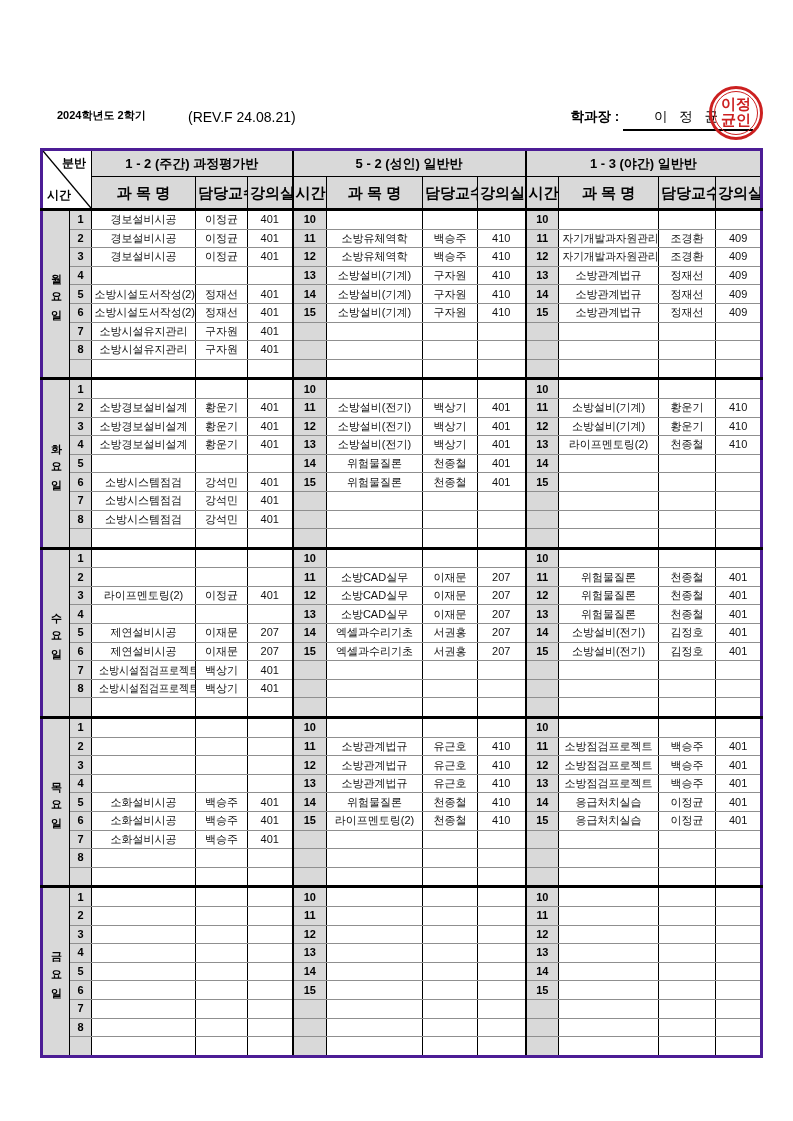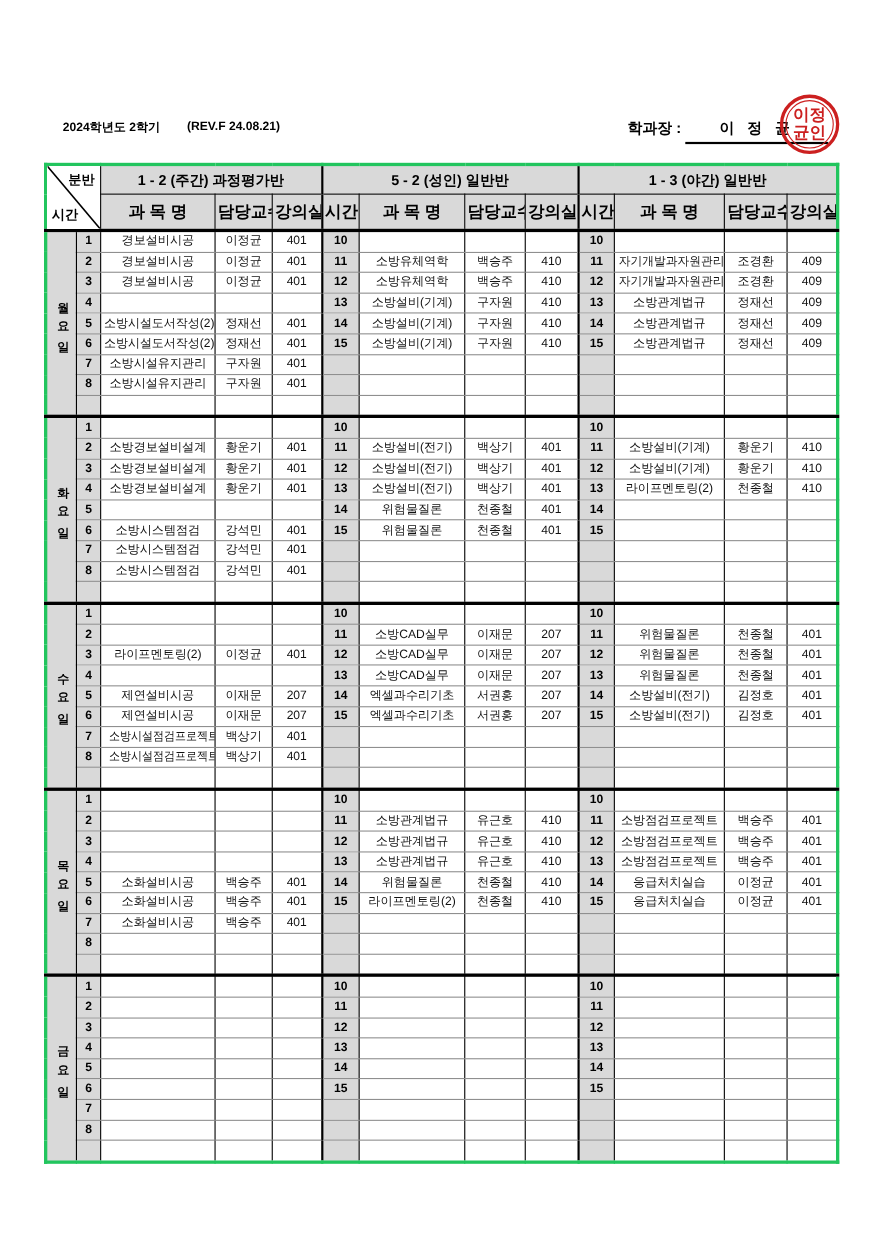--- a/index.html
+++ b/index.html
@@ -7,32 +7,32 @@
     position:relative; width:793px; height:1121px; background:#ffffff;
     margin:0 auto; overflow:hidden;
     font-family:"Liberation Sans","DejaVu Sans",sans-serif; color:#000;
   }
   .doc-title {
     position:absolute; top:52px; left:0; width:100%;
     text-align:center; font-size:38px; font-weight:900; letter-spacing:-1px;
     line-height:1.1; white-space:nowrap;
   }
   .meta-left { position:absolute; top:108px; left:57px; font-size:11px; font-weight:800; }
-  .meta-rev  { position:absolute; top:109px; left:170px; font-size:11px; font-weight:700; }
+  .meta-rev  { position:absolute; top:109px; left:188px; font-size:14px; font-weight:400; }
   .approver  { position:absolute; top:108px; right:40px; font-size:13.5px; font-weight:800; white-space:nowrap; }
   .approver .name {
     display:inline-block; min-width:118px; text-align:center;
-    border-bottom:2px solid #000; padding:0 6px 3px 6px; letter-spacing:4px; font-weight:700;
+    border-bottom:2px solid #000; padding:0 6px 3px 6px; letter-spacing:4px; font-weight:400;
   }
   .stamp { position:absolute; top:84px; right:28px; width:58px; height:58px; }
 
   table.tt {
     position:absolute; top:148px; left:40px;
     border-collapse:collapse; table-layout:fixed; width:720px;
-    border:3px solid #22c55e;
+    border:3px solid #4c1d95;
   }
   .tt td, .tt th {
     border-left:1.5px solid #000; border-right:1.5px solid #000;
     border-top:1.5px solid #8f8f8f; border-bottom:1.5px solid #8f8f8f;
     padding:0 2px; overflow:hidden; white-space:nowrap; text-align:center;
     font-size:11px; line-height:1; height:17.6px; vertical-align:middle;
   }
   .tt thead th { background:#d9d9d9; border-top:1.5px solid #000; border-bottom:1.5px solid #000; }
   .tt thead { border-bottom:3px solid #000; }
   .tt thead tr.grp th { font-size:13px; font-weight:800; height:25px; }

